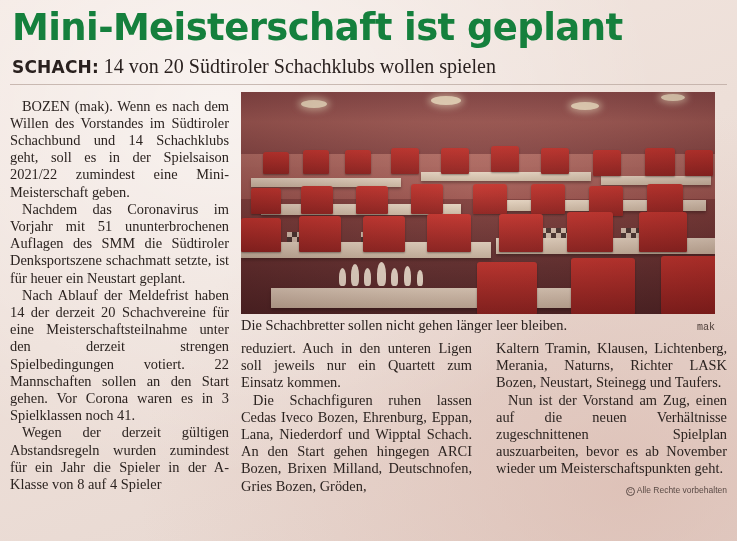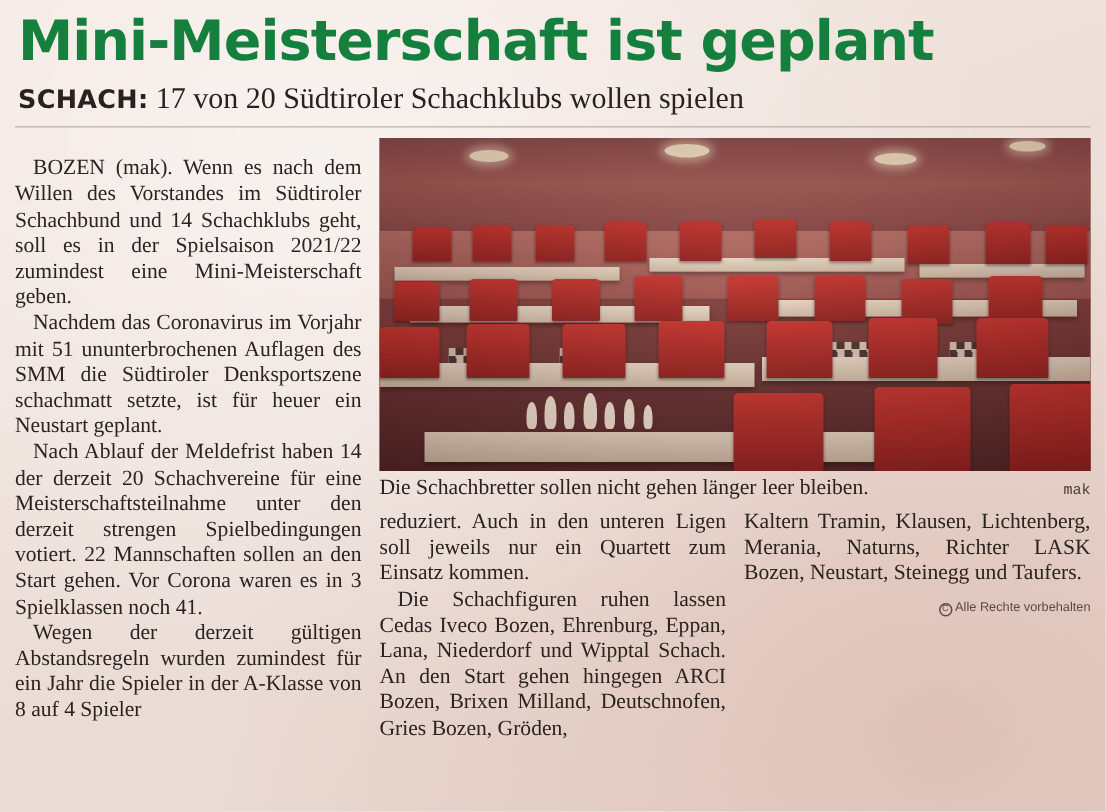--- a/index.html
+++ b/index.html
@@ -153,21 +153,21 @@
     line-height: 17px;
     color: #2a211f;
   }
   .credit {
     font-size: 10px;
     color: #4a3b36;
     font-family: Liberation Mono, monospace;
   }
   .below-photo {
     display: flex;
-    gap: 12px;
+    gap: 24px;
     margin-top: 6px;
   }
   .copyright {
     margin-top: 4px;
     font-size: 8.5px;
     color: #5a4a45;
     text-align: right;
     font-family: "Liberation Sans", sans-serif;
   }
   .copyright .c-mark {
@@ -186,21 +186,21 @@
 <body>
 
 <div class="paper"></div>
 
 <div class="content">
 
   <h1 class="headline">Mini-Meisterschaft ist geplant</h1>
 
   <div class="subhead-row">
     <span class="kicker">SCHACH:</span>
-    <span class="subhead">17 von 20 Südtiroler Schachklubs wollen spielen</span>
+    <span class="subhead">14 von 20 Südtiroler Schachklubs wollen spielen</span>
   </div>
 
   <div class="rule"></div>
 
   <div class="cols">
 
     <div class="col left-col-top">
       <p class="first-indent">BOZEN (mak). Wenn es nach dem Willen des Vorstandes im Südtiroler Schachbund und 14 Schachklubs geht, soll es in der Spielsaison 2021/22 zumindest eine Mini-Meisterschaft geben.</p>
       <p class="first-indent">Nachdem das Coronavirus im Vorjahr mit 51 ununterbrochenen Auflagen des SMM die Südtiroler Denksportszene schachmatt setzte, ist für heuer ein Neustart geplant.</p>
       <p class="first-indent">Nach Ablauf der Meldefrist haben 14 der derzeit 20 Schachvereine für eine Meisterschaftsteilnahme unter den derzeit strengen Spielbedingungen votiert. 22 Mannschaften sollen an den Start gehen. Vor Corona waren es in 3 Spielklassen noch 41.</p>
@@ -283,20 +283,21 @@
         </div>
       </div>
 
       <div class="below-photo">
         <div class="col">
           <p>reduziert. Auch in den unteren Ligen soll jeweils nur ein Quartett zum Einsatz kommen.</p>
           <p class="first-indent">Die Schachfiguren ruhen lassen Cedas Iveco Bozen, Ehrenburg, Eppan, Lana, Niederdorf und Wipptal Schach. An den Start gehen hingegen ARCI Bozen, Brixen Milland, Deutschnofen, Gries Bozen, Gröden,</p>
         </div>
         <div class="col">
           <p>Kaltern Tramin, Klausen, Lichtenberg, Merania, Naturns, Richter LASK Bozen, Neustart, Steinegg und Taufers.</p>
+          <p class="first-indent">Nun ist der Vorstand am Zug, einen auf die neuen Verhältnisse zugeschnittenen Spielplan auszuarbeiten, bevor es ab November wieder um Meisterschaftspunkten geht.</p>
           <div class="copyright">
             <span class="c-mark">C</span><span>Alle Rechte vorbehalten</span>
           </div>
         </div>
       </div>
     </div>
 
   </div>
 </div>
 

